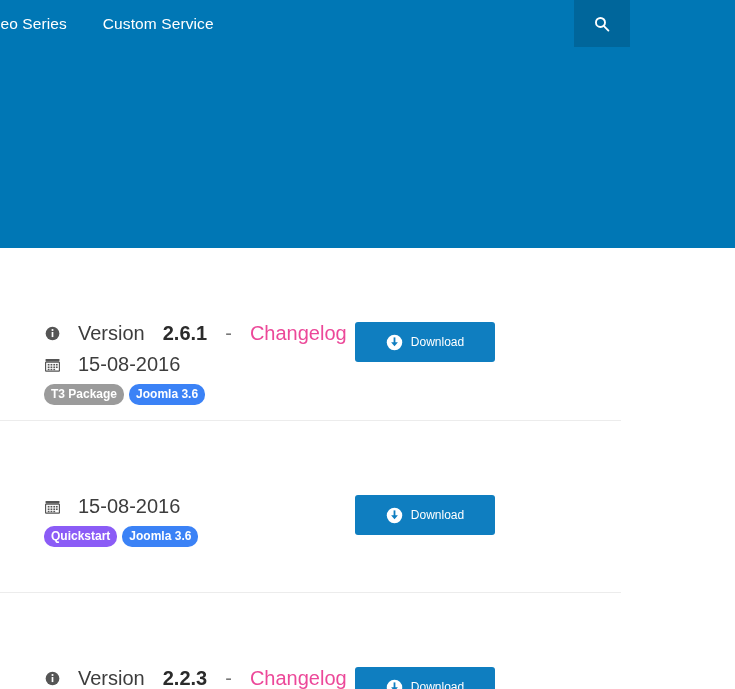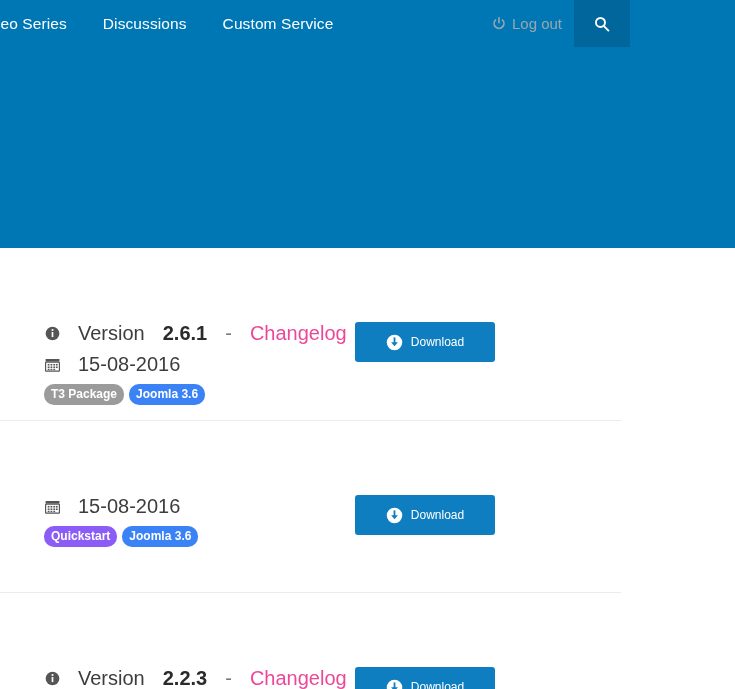--- a/index.html
+++ b/index.html
@@ -197,34 +197,24 @@
 </style>
 </head>
 <body>
 
 <div id="page">
 
   <div class="navbar">
 
     <div class="nav-links">
       <a class="nav-link" href="#">Video Series</a>
-      <a class="nav-link" href="#">Discussions</a>
       <a class="nav-link" href="#">Custom Service</a>
     </div>
 
     <div class="nav-right">
-      <a class="logout" href="#">
-        <span class="power-icon">
-          <svg viewBox="0 0 16 16" width="14" height="14" fill="none" stroke="#9aa6ad" stroke-width="1.9">
-            <path d="M4.0 3.4 A5.6 5.6 0 1 0 12.0 3.4" stroke-linecap="round"></path>
-            <line x1="8" y1="0.9" x2="8" y2="6.6" stroke-linecap="round"></line>
-          </svg>
-        </span>
-        <span>Log out</span>
-      </a>
 
       <div class="search-box">
         <svg viewBox="0 0 18 18" width="16" height="16" fill="none" stroke="#ffffff" stroke-width="2.1">
           <circle cx="7.3" cy="7.3" r="5.1"></circle>
           <line x1="11.2" y1="11.4" x2="16.2" y2="16.4" stroke-linecap="round"></line>
         </svg>
       </div>
     </div>
 
   </div>

